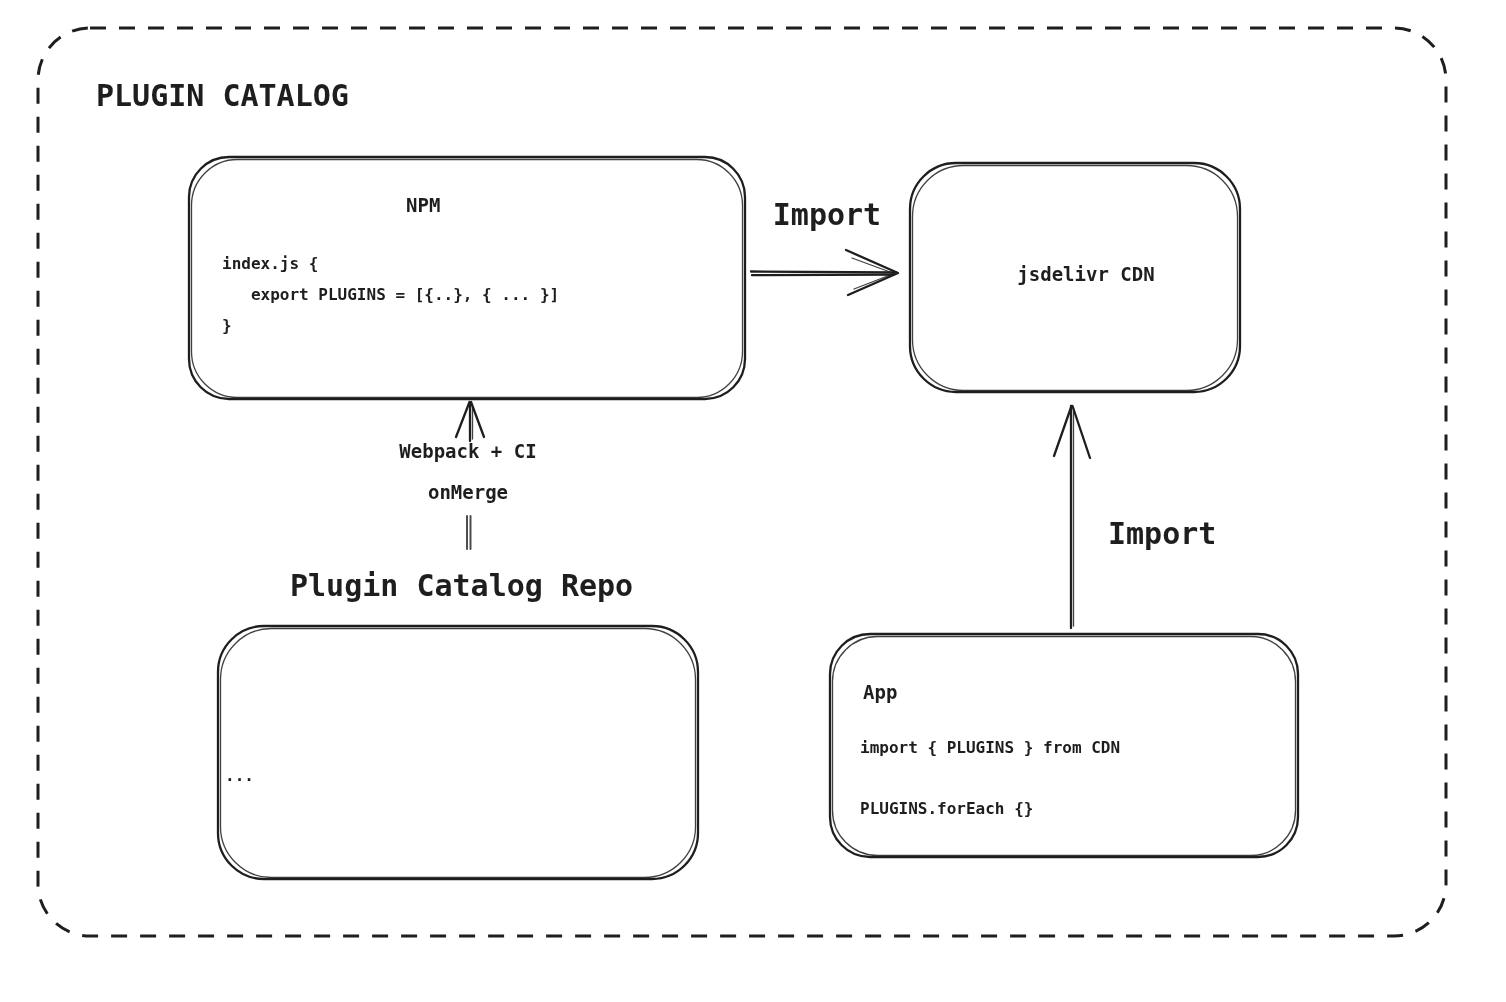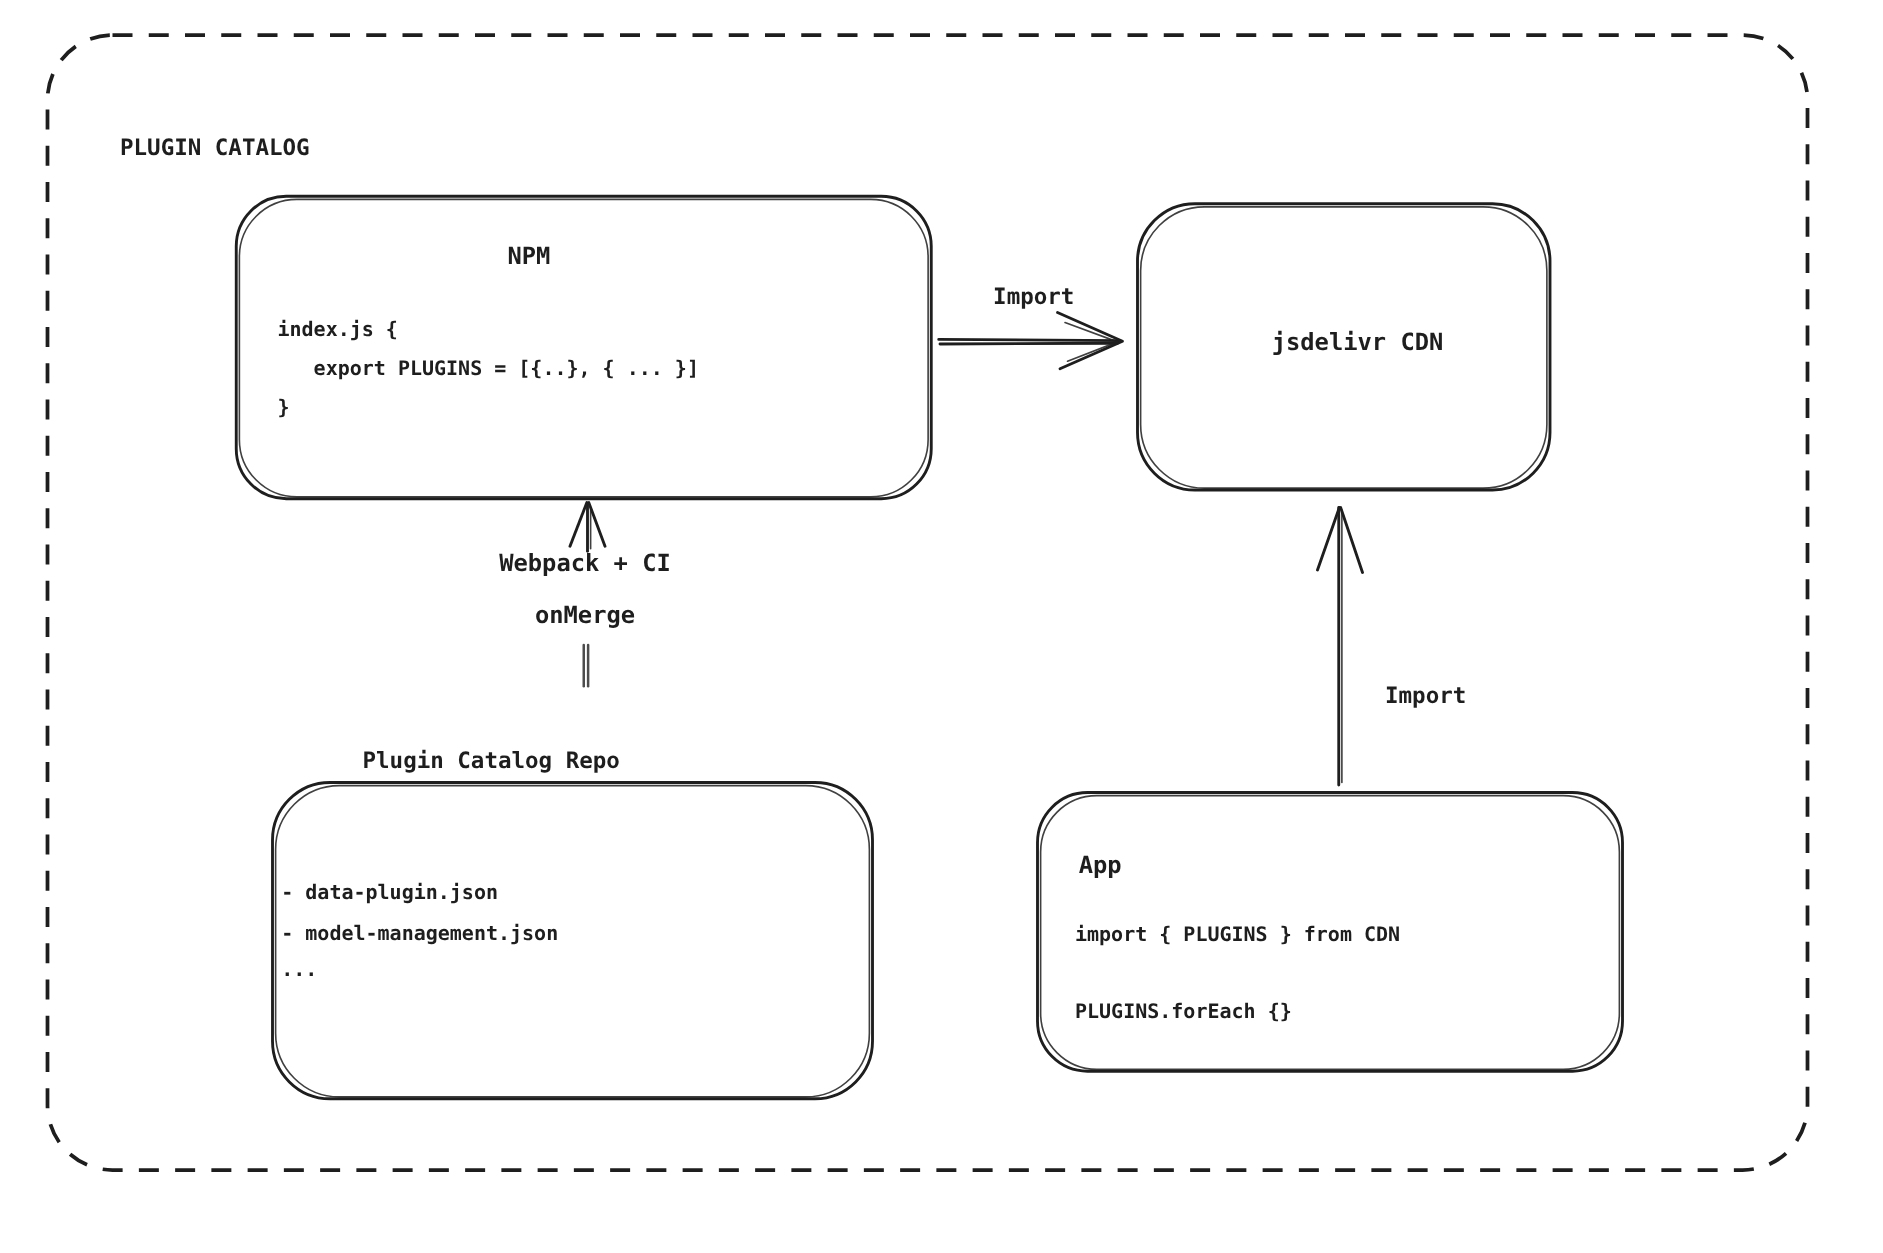--- a/index.html
+++ b/index.html
@@ -35,21 +35,21 @@
     stroke-linecap: butt;
   }
   svg.shapes .gray { stroke: #4d4d4d; stroke-width: 2; }
   .t {
     position: absolute;
     white-space: pre;
     font-weight: 600;
     color: #1e1e1e;
     line-height: 1.2;
   }
-  .fs26 { font-size: 18px; margin-top: 30px; }
+  .fs26 { font-size: 30px; }
   .fs25 { font-size: 19px; }
   .fs24 { font-size: 16px; }
   .center { text-align: center; }
 </style>
 </head>
 <body>
 
 <div class="canvas">
 
   <svg class="shapes" width="1506" height="1002" viewBox="0 0 1506 1002">
@@ -111,22 +111,20 @@
   <div class="t fs24" style="left:222px; top:316px;">}</div>
 
   <div class="t fs26 center" style="left:752px; top:197px; width:150px;">Import</div>
 
   <div class="t fs25 center" style="left:910px; top:263px; width:352px;">jsdelivr CDN</div>
 
   <div class="t fs25 center" style="left:368px; top:440px; width:200px;">Webpack + CI</div>
   <div class="t fs25 center" style="left:368px; top:481px; width:200px;">onMerge</div>
 
   <div class="t fs26" style="left:290px; top:568px;">Plugin Catalog Repo</div>
-  <div class="t fs24" style="left:225px; top:704px;">- data-plugin.json</div>
-  <div class="t fs24" style="left:225px; top:737px;">- model-management.json</div>
   <div class="t fs24" style="left:225px; top:766px;">...</div>
 
   <div class="t fs26" style="left:1108px; top:516px;">Import</div>
 
   <div class="t fs25" style="left:863px; top:681px;">App</div>
   <div class="t fs24" style="left:860px; top:738px;">import { PLUGINS } from CDN</div>
   <div class="t fs24" style="left:860px; top:799px;">PLUGINS.forEach {}</div>
 
 </div>
 

